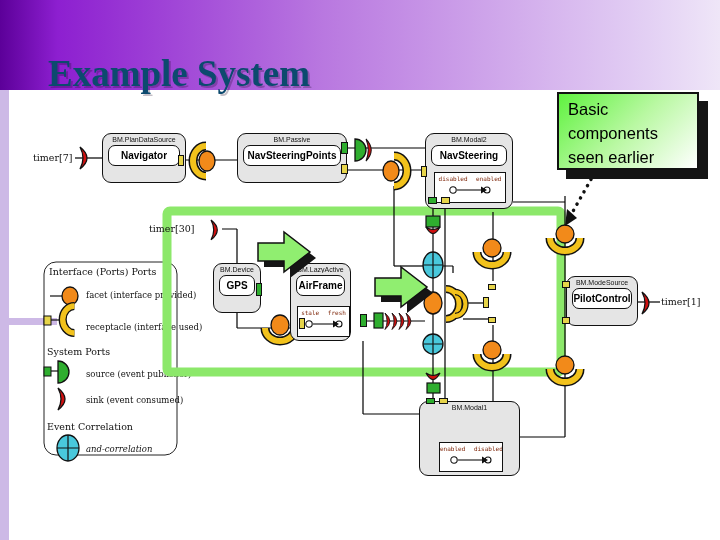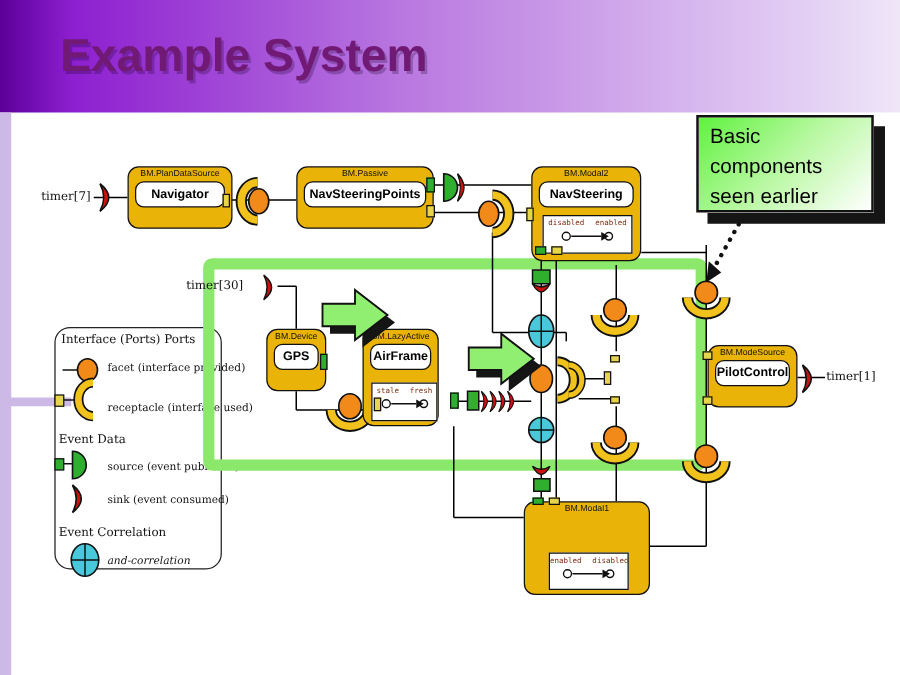--- a/index.html
+++ b/index.html
@@ -1,26 +1,26 @@
 <!DOCTYPE html>
 <html><head>
 <meta charset="utf-8">
 <style>
   html,body{margin:0;padding:0;}
   .slide{position:relative;width:720px;height:540px;background:#ffffff;overflow:hidden;
          font-family:"Liberation Sans",sans-serif;}
   
   .band{position:absolute;left:0;top:0;width:720px;height:90px;
         background:linear-gradient(to right,#5c0099 0%,#8d1fd0 8%,#b978e0 45%,#e3d0f4 90%,#efe6f8 100%);}
-  .title{position:absolute;left:48px;top:24px;font-size:37px;font-weight:bold;color:#701a75;
-         letter-spacing:0px;text-shadow:2px 2px 0 rgba(20,0,30,0.25);}
+  .title{position:absolute;left:48px;top:52px;font-size:37px;font-weight:bold;color:#0c4a6e;
+         letter-spacing:0px;text-shadow:2px 2px 0 rgba(20,0,30,0.25);font-family:Liberation Serif, serif;}
   .ribbon-v{position:absolute;left:0;top:90px;width:9px;height:450px;background:#cdb9e6;}
   .ribbon-h{position:absolute;left:0;top:318px;width:57px;height:7px;background:#cdb9e6;}
   
-  .comp{position:absolute;background:#eab308;border:1.6px solid #111;border-radius:9px;
+  .comp{position:absolute;background:#e5e5e5;border:1.6px solid #111;border-radius:9px;
         box-sizing:border-box;z-index:30;}
   .comp-type{font-size:7px;color:#111;text-align:center;margin-top:2px;white-space:nowrap;overflow:hidden;}
   .comp-name{background:#fff;border:1.3px solid #111;border-radius:7px;margin:2px 5px 0 5px;
              text-align:center;font-weight:bold;font-size:10px;padding:4px 0 4px 0;
              white-space:nowrap;overflow:hidden;color:#000;}
   .statebox{position:absolute;background:#fff;border:1.2px solid #111;text-align:center;
             box-sizing:border-box;overflow:hidden;}
   .st{display:block;font-family:"DejaVu Sans Mono",monospace;font-size:6px;color:#7a1f00;
       word-spacing:5px;margin-top:2px;white-space:nowrap;}
   
@@ -46,21 +46,21 @@
 <div class="slide">
 
   <div class="band"></div>
   <div class="title">Example System</div>
   <div class="ribbon-v"></div>
   <div class="ribbon-h"></div>
 
   <span class="lg-head" style="left:49px;top:266px;">Interface (Ports) Ports</span>
   <span class="lg-item" style="left:86px;top:290px;">facet (interface provided)</span>
   <span class="lg-item" style="left:86px;top:322px;">receptacle (interface used)</span>
-  <span class="lg-head" style="left:47px;top:346px;">Event Data</span>
+  <span class="lg-head" style="left:47px;top:346px;">System Ports</span>
   <span class="lg-item" style="left:86px;top:369px;">source (event publisher)</span>
   <span class="lg-item" style="left:86px;top:395px;">sink (event consumed)</span>
   <span class="lg-head" style="left:47px;top:421px;">Event Correlation</span>
   <span class="lg-item lg-italic" style="left:86px;top:444px;">and-correlation</span>
 
   <svg class="overlay" width="720" height="540">
 
     <rect x="44" y="262" width="133" height="193" rx="12" fill="none" stroke="#222" stroke-width="1"></rect>
 
     <rect x="167" y="211" width="394" height="161" rx="3" fill="none" stroke="#8ce86a" stroke-width="9"></rect>

